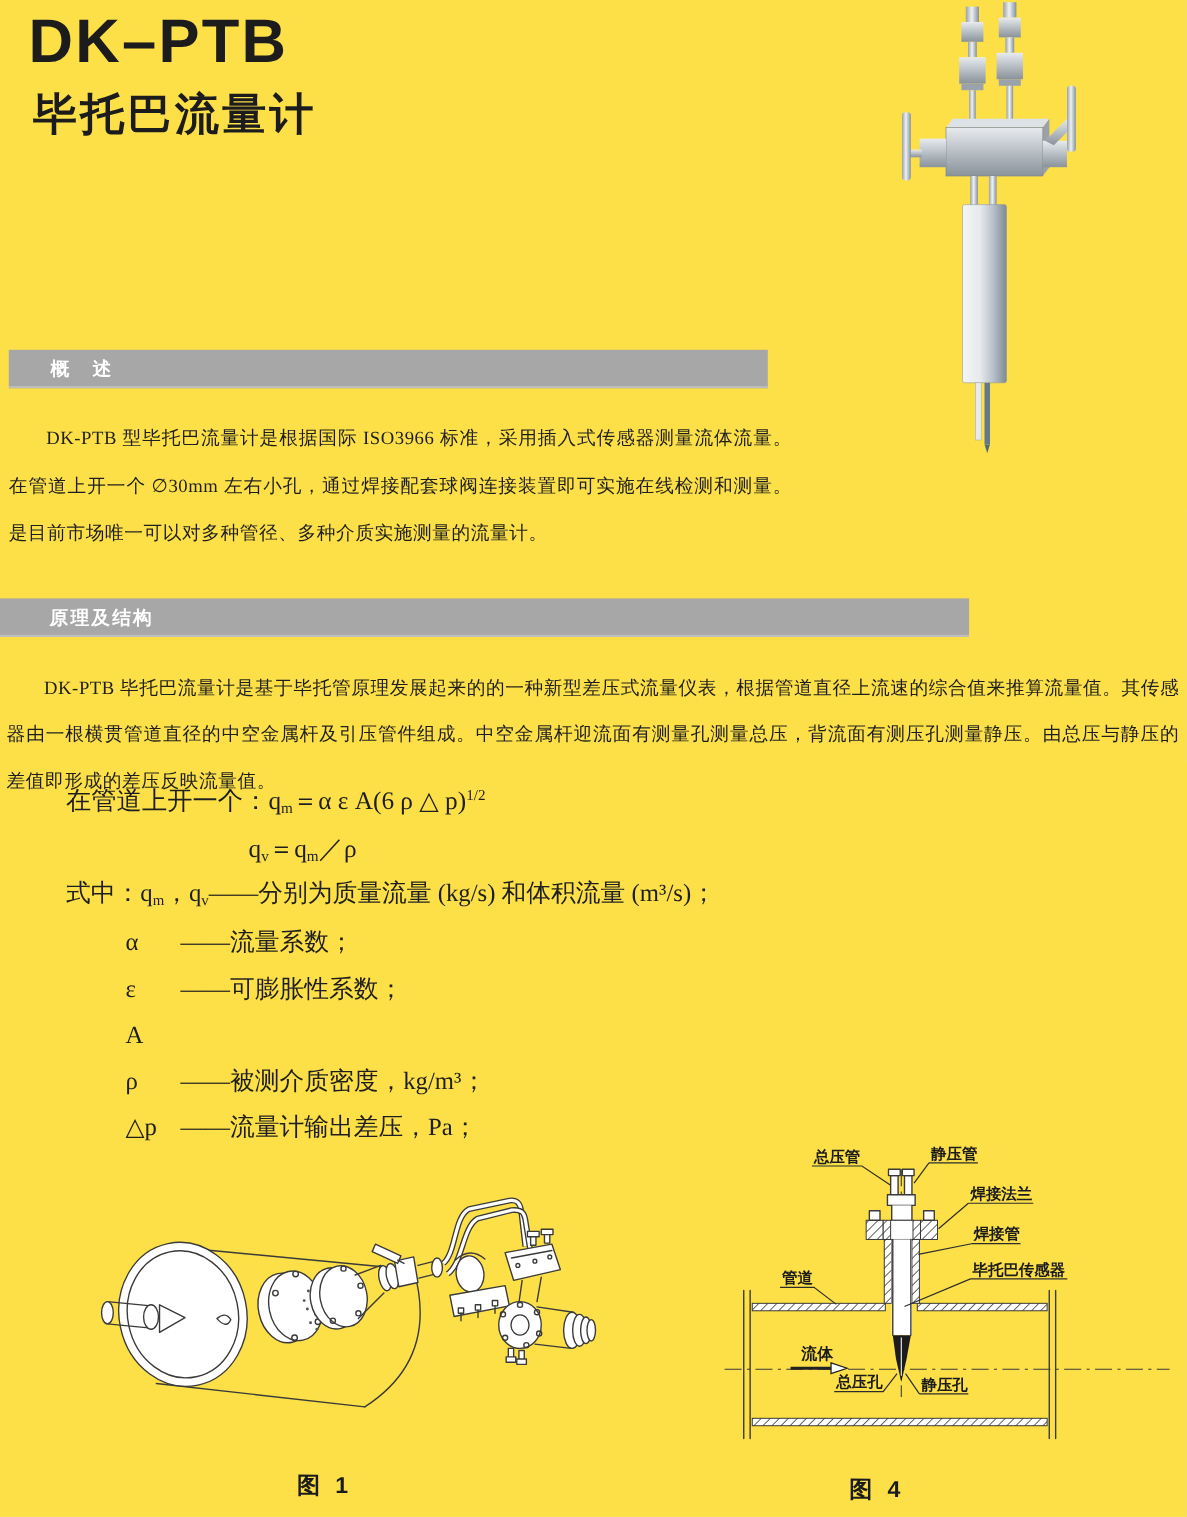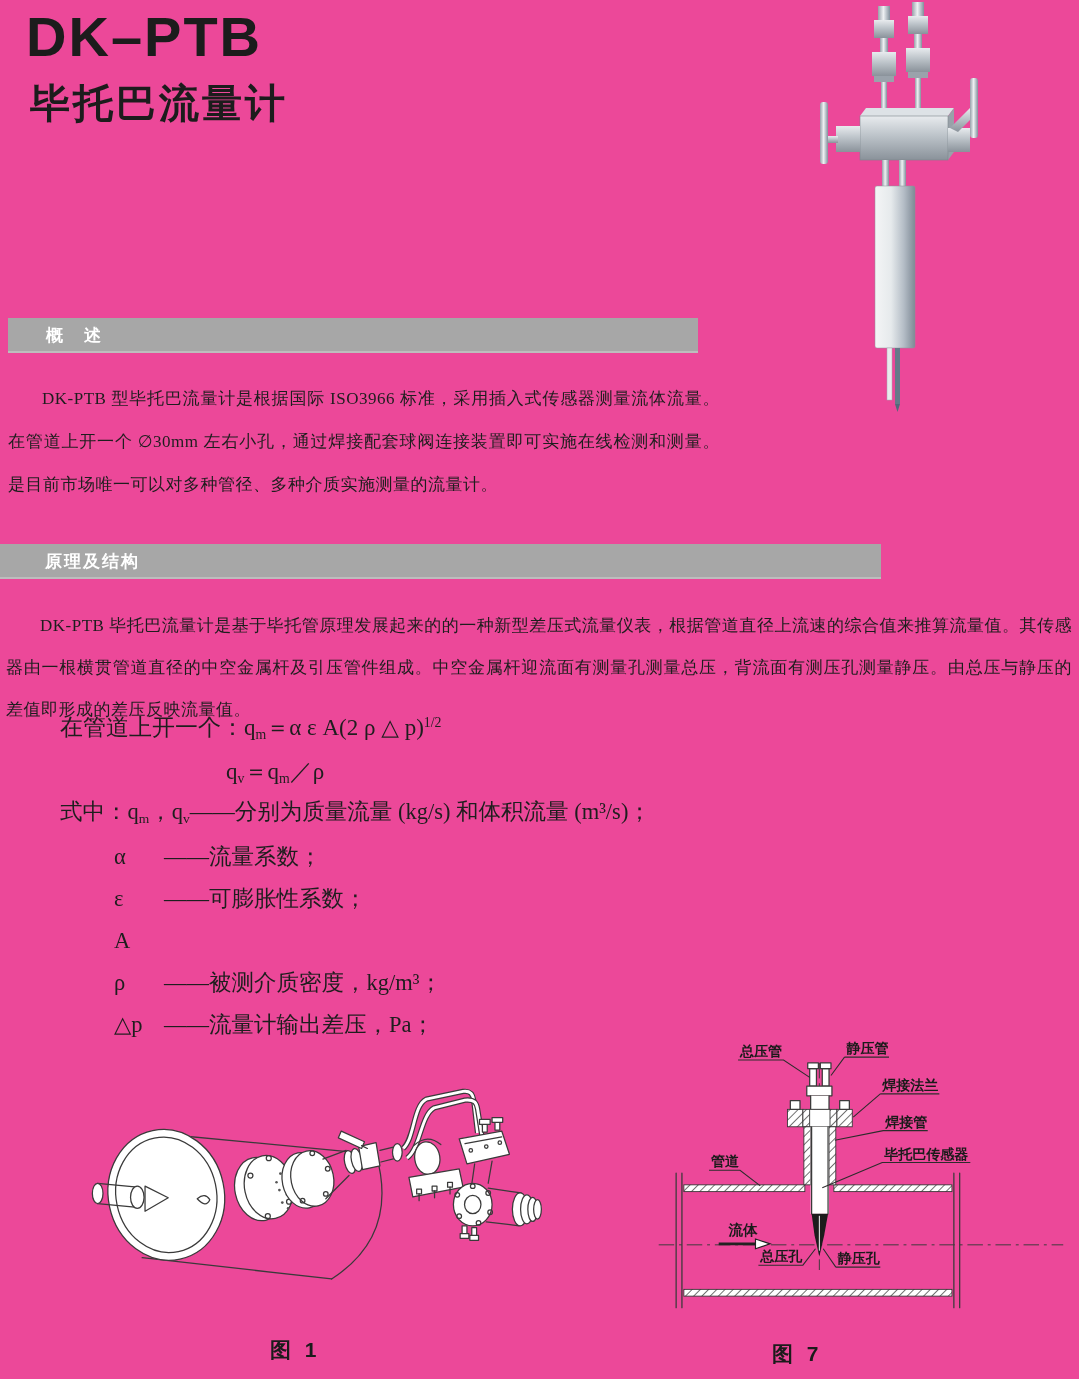--- a/index.html
+++ b/index.html
@@ -1,18 +1,18 @@
 <!DOCTYPE html>
 <html><head>
 <meta charset="utf-8">
 <style>
   html,body{margin:0;padding:0;background:#e9e9e9;}
   .page{
     position:relative;width:1079px;height:1379px;margin:0 auto;
-    background:#ec4899;overflow:hidden;
+    background:#fde047;overflow:hidden;
     font-family:"Liberation Serif", serif;color:#1e1e1e;
   }
   .abs{position:absolute;}
   
   .model-title{
     left:26px;top:4px;
     font-family:"Liberation Sans", sans-serif;
     font-size:56px;font-weight:800;letter-spacing:2px;color:#1c1c1c;
   }
   .product-name{
@@ -145,21 +145,21 @@
     <span>概　述</span>
   </div>
   <p class="abs para para1">DK-PTB 型毕托巴流量计是根据国际 ISO3966 标准，采用插入式传感器测量流体流量。在管道上开一个 ∅30mm 左右小孔，通过焊接配套球阀连接装置即可实施在线检测和测量。是目前市场唯一可以对多种管径、多种介质实施测量的流量计。</p>
 
   <div class="abs bar bar2">
     <span>原理及结构</span>
   </div>
   <p class="abs para para2">DK-PTB 毕托巴流量计是基于毕托管原理发展起来的的一种新型差压式流量仪表，根据管道直径上流速的综合值来推算流量值。其传感器由一根横贯管道直径的中空金属杆及引压管件组成。中空金属杆迎流面有测量孔测量总压，背流面有测压孔测量静压。由总压与静压的差值即形成的差压反映流量值。</p>
 
   <div class="abs fline f1">
-    <span>在管道上开一个：</span><span>q</span><sub>m</sub><span>＝α ε A(2 ρ △ p)</span><sup>1/2</sup>
+    <span>在管道上开一个：</span><span>q</span><sub>m</sub><span>＝α ε A(6 ρ △ p)</span><sup>1/2</sup>
   </div>
   <div class="abs fline f2">
     <span>q</span><sub>v</sub><span>＝q</span><sub>m</sub><span>／ρ</span>
   </div>
   <div class="abs fwhere">
     <span>式中：</span><span>q</span><sub>m</sub><span>，q</span><sub>v</sub><span>——分别为质量流量 (kg/s) 和体积流量 (m³/s)；</span>
   </div>
 
   <div class="abs defs">
     <div class="defrow">
@@ -346,15 +346,15 @@
     <text x="66" y="141">管道</text>
     <path class="lead" d="M64,145 H96 L117,161"></path>
     <text x="84" y="212" class="bold">流体</text>
     <text x="117" y="239">总压孔</text>
     <path class="lead" d="M115,243 H161 L174,226"></path>
     <text x="197" y="241">静压孔</text>
     <path class="lead" d="M195,245 H241 M195,245 L182,226"></path>
   </svg>
 
   <div class="abs caption cap1">图 1</div>
-  <div class="abs caption cap2">图 7</div>
+  <div class="abs caption cap2">图 4</div>
 
 </div>
 
 </body></html>

